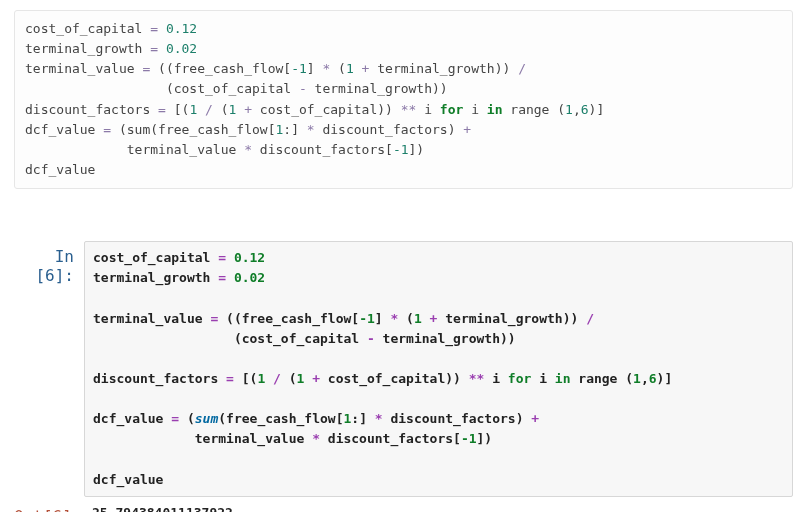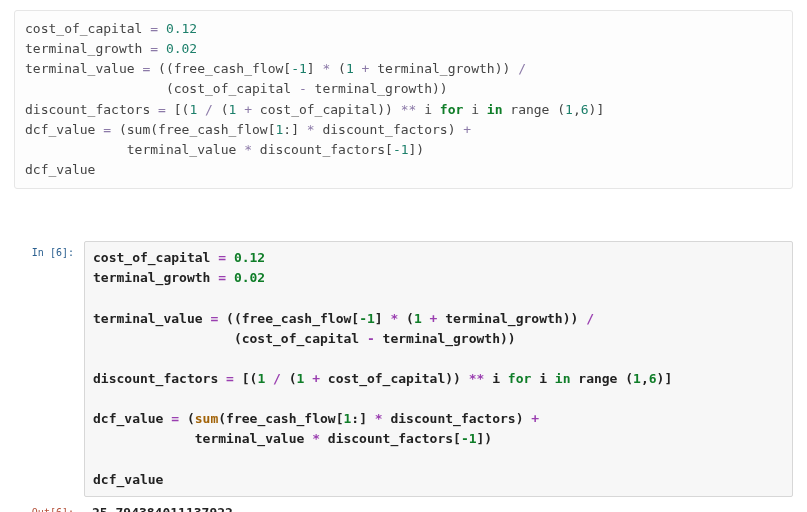--- a/index.html
+++ b/index.html
@@ -36,21 +36,21 @@
     align-items: flex-start;
     margin-top: 52px;
   }
   .prompt {
     width: 70px;
     flex: 0 0 70px;
     text-align: right;
     padding-right: 10px;
     padding-top: 6px;
     font-family: "Menlo", "Consolas", monospace;
-    font-size: 10px;
+    font-size: 16px;
     box-sizing: border-box;
   }
   .prompt-in  { color: #2a5f8f; }
   .prompt-out { color: #b4513a; }
 
   .input-area {
     flex: 1 1 auto;
     border: 1px solid #d7d7d7;
     background: #f7f7f7;
     border-radius: 2px;
@@ -78,21 +78,21 @@
   .top   { color: #8c7aa8; }
   .tkey  { color: #0f7d28; font-weight: 600; }
   .tneg  { color: #1c7f6a; }
   .tname { color: #444; }
 
   
   .jnum  { color: #0f7d28; font-weight: 600; }
   .jop   { color: #9a3fb0; font-weight: 600; }
   .jkey  { color: #0f7d28; font-weight: 700; }
   .jneg  { color: #0f7d28; font-weight: 600; }
-  .jbi   { color: #a16207; font-weight: 600; }
+  .jbi   { color: #0369a1; font-weight: 600; font-style: italic; }
   .jname { color: #222; font-weight: 600; text-align: right; }
 </style>
 </head>
 <body>
 
 <div class="page">
 
   <div class="code-block-top"><span class="tname"><span>cost_of_capital </span><span class="top">=</span><span> </span><span class="tnum">0.12</span></span>
 <span class="tname"><span>terminal_growth </span><span class="top">=</span><span> </span><span class="tnum">0.02</span></span>
 <span class="tname"><span>terminal_value </span><span class="top">=</span><span> ((free_cash_flow[</span><span class="tneg">-1</span><span>] </span><span class="top">*</span><span> (</span><span class="tnum">1</span><span> </span><span class="top">+</span><span> terminal_growth)) </span><span class="top">/</span></span>

